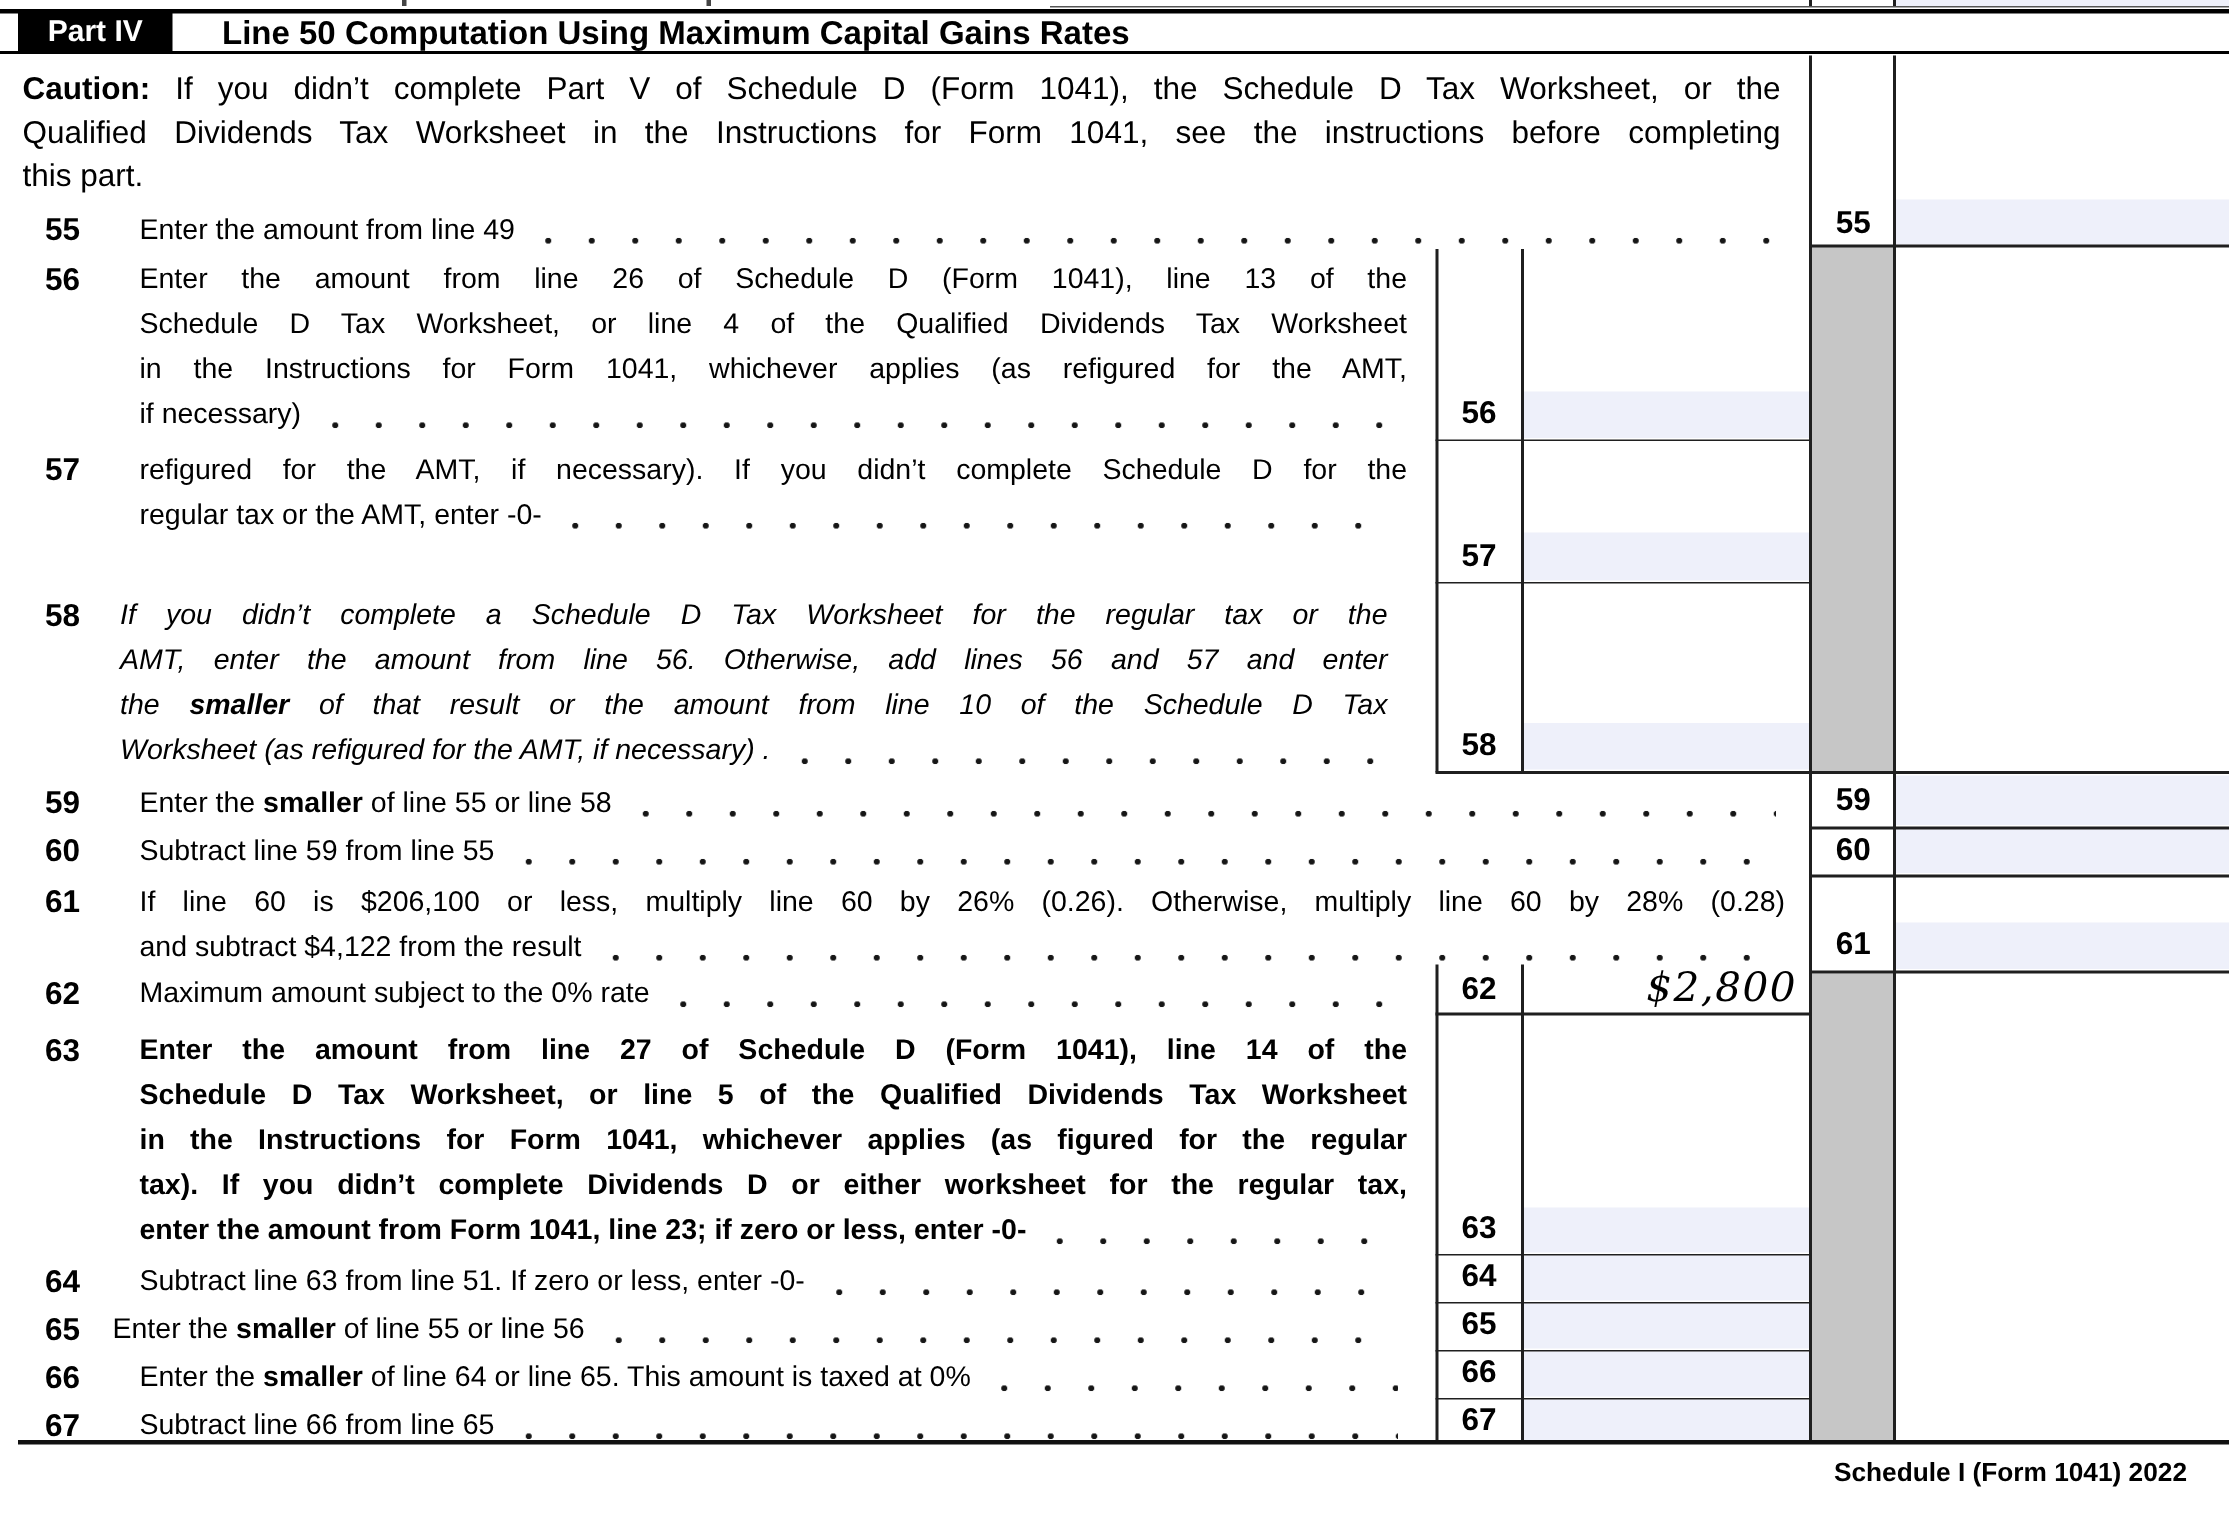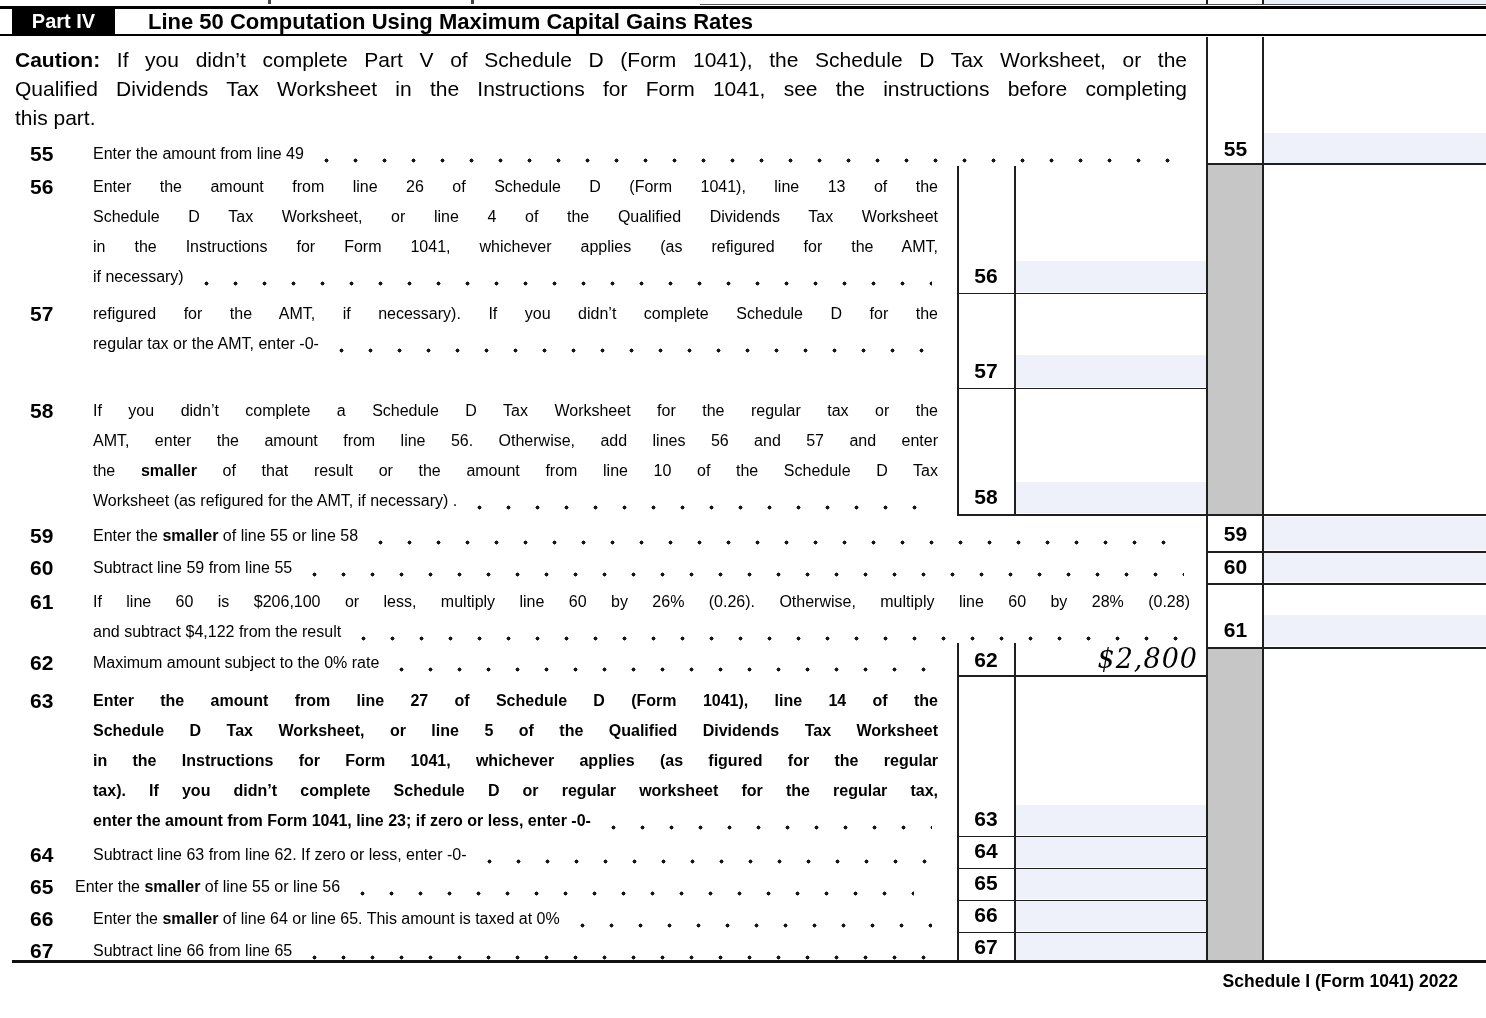--- a/index.html
+++ b/index.html
@@ -21,21 +21,21 @@
     position:absolute; left:12px; top:8px; width:103px; height:26px; background:#000;
     color:#fff; font-weight:bold; font-size:20px; line-height:26px; text-align:center;
   }
   .part-title {
     position:absolute; left:148px; top:8px; height:26px; line-height:27px;
     font-weight:bold; font-size:22px;
   }
 
   
   .caution { position:absolute; left:15px; top:45px; width:1172px; font-size:21px; line-height:29px; }
-  .item { position:absolute; font-size:16px; line-height:30px; }
+  .item { position:absolute; font-size:19px; line-height:30px; }
   .w-inner { width:845px; }
   .w-outer { width:1097px; }
   .jline { text-align:justify; text-align-last:justify; }
   .lline { display:flex; }
   .lline > .t { white-space:nowrap; }
   .b { font-weight:bold; }
   .dots {
     flex:1 1 auto; min-width:0; height:5px; align-self:flex-end;
     margin:0 6px 6px 8px;
     background-image:radial-gradient(circle, #161616 1.8px, transparent 2.2px);
@@ -102,21 +102,21 @@
   <div class="num-left" style="top:299px;">57</div>
   <div class="item w-inner" style="left:93px; top:299px;">
     <div class="jline">refigured for the AMT, if necessary). If you didn’t complete Schedule D for the</div>
     <div class="lline">
         <span class="t">regular tax or the AMT, enter -0-</span>
         <span class="dots"></span>
       </div>
   </div>
 
   <div class="num-left" style="top:396px;">58</div>
-  <div class="item w-inner" style="left:93px; top:396px;">
+  <div class="item w-inner" style="left:80px; top:396px;font-style:italic;">
     <div class="jline">If you didn’t complete a Schedule D Tax Worksheet for the regular tax or the</div>
     <div class="jline">AMT, enter the amount from line 56. Otherwise, add lines 56 and 57 and enter</div>
     <div class="jline"><span>the </span><span class="b">smaller</span><span> of that result or the amount from line 10 of the Schedule D Tax</span></div>
     <div class="lline">
         <span class="t">Worksheet (as refigured for the AMT, if necessary) .</span>
         <span class="dots"></span>
       </div>
   </div>
 
   <div class="num-left" style="top:521px;">59</div>
@@ -150,31 +150,31 @@
         <span class="t">Maximum amount subject to the 0% rate</span>
         <span class="dots"></span>
       </div>
   </div>
 
   <div class="num-left" style="top:686px;">63</div>
   <div class="item w-inner" style="left:93px; top:686px;font-weight:bold;">
     <div class="jline">Enter the amount from line 27 of Schedule D (Form 1041), line 14 of the</div>
     <div class="jline">Schedule D Tax Worksheet, or line 5 of the Qualified Dividends Tax Worksheet</div>
     <div class="jline">in the Instructions for Form 1041, whichever applies (as figured for the regular</div>
-    <div class="jline">tax). If you didn’t complete Schedule D or regular worksheet for the regular tax,</div>
+    <div class="jline">tax). If you didn’t complete Dividends D or either worksheet for the regular tax,</div>
     <div class="lline">
         <span class="t">enter the amount from Form 1041, line 23; if zero or less, enter -0-</span>
         <span class="dots"></span>
       </div>
   </div>
 
   <div class="num-left" style="top:840px;">64</div>
   <div class="item w-inner" style="left:93px; top:840px;">
     <div class="lline">
-        <span class="t">Subtract line 63 from line 62. If zero or less, enter -0-</span>
+        <span class="t">Subtract line 63 from line 51. If zero or less, enter -0-</span>
         <span class="dots"></span>
       </div>
   </div>
 
   <div class="num-left" style="top:872px;">65</div>
   <div class="item w-inner" style="left:75px; top:872px;text-align:right;">
     <div class="lline">
         <span class="t"><span>Enter the </span><span class="b">smaller</span><span> of line 55 or line 56</span></span>
         <span class="dots"></span>
       </div>

